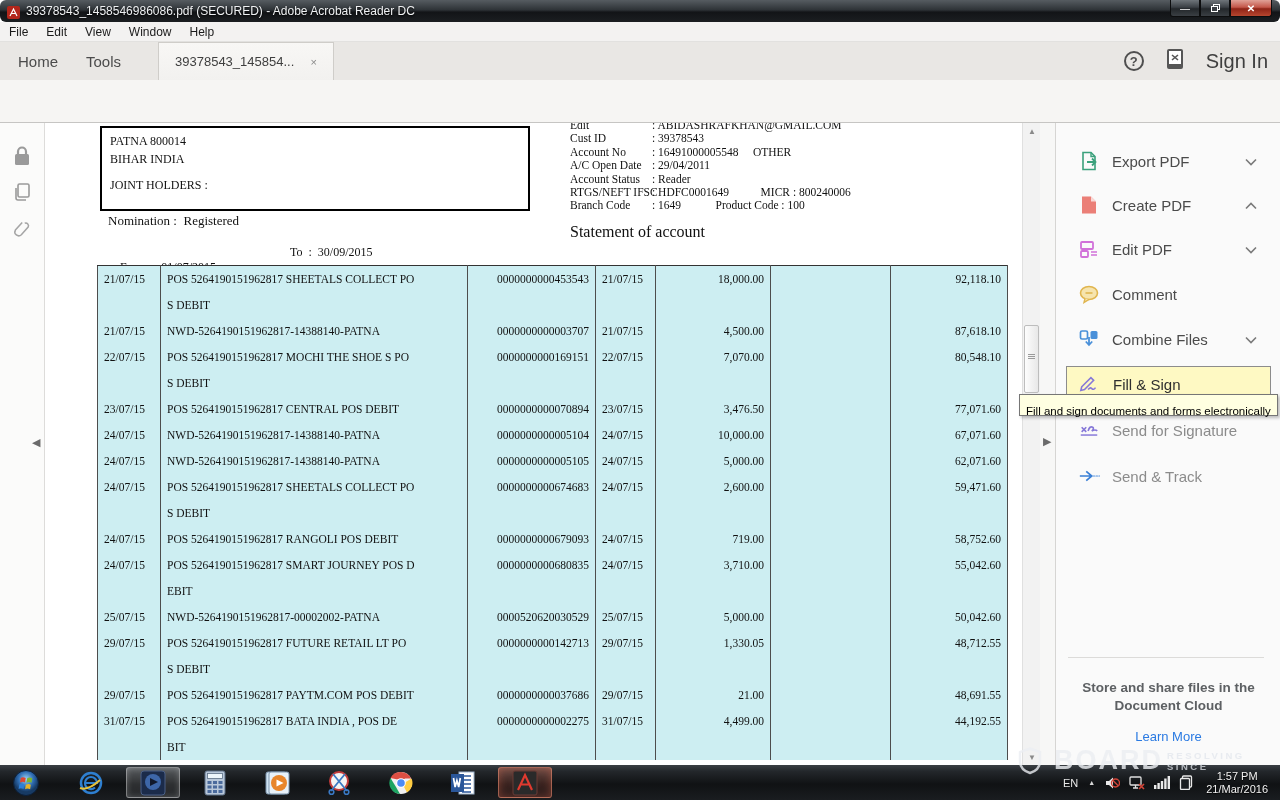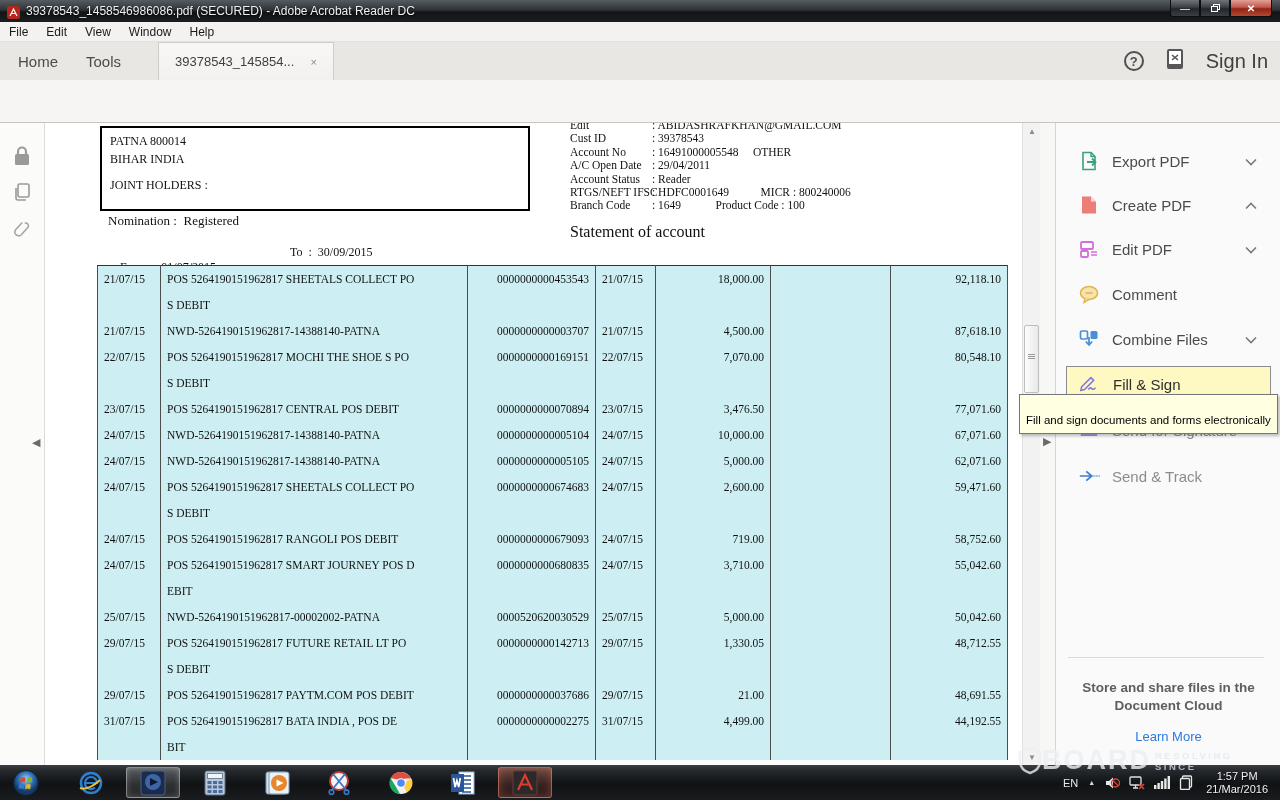--- a/index.html
+++ b/index.html
@@ -2,21 +2,21 @@
 <html style="--table-cyan: #cdeef2; --tooltip-bg: #ffffe1; --link-blue: #2a7ae2; --accent-blue: #1a72c9;"><head>
 <meta charset="utf-8">
 <style>
   * { margin:0; padding:0; box-sizing:border-box; }
   html,body { width:1280px; height:800px; overflow:hidden; }
   body { font-family:"Liberation Sans", sans-serif; position:relative; background:#fff; }
 
   
   .titlebar { position:absolute; left:0; top:0; width:1280px; height:22px;
     background:linear-gradient(#565c61 0%, #2e3337 45%, #121417 55%, #1b1e21 100%);
-    display:flex; align-items:center; }
+    display:flex; align-items:center;border-radius:6px; }
   .titlebar .app-icon { width:13px; height:13px; margin:0 6px 0 7px; position:relative; }
   .titlebar .title-text { color:#eef0f2; font-size:12px; text-shadow:0 1px 2px #000; }
   .win-controls { position:absolute; right:8px; top:0; display:flex; }
   .win-btn { width:30px; height:17px; border:1px solid #0c0d0e; border-top:none;
     background:linear-gradient(#6e7479,#3b4045 45%,#23272a 55%,#3a3f44);
     display:flex; align-items:center; justify-content:center; color:#fff; font-size:10px; }
   .win-btn.min { border-radius:0 0 0 3px; }
   .win-btn.close { width:42px; border-radius:0 0 3px 0;
     background:linear-gradient(#e0a197,#c4574a 45%,#8f2417 55%,#b6462f); font-weight:bold; }
   .restore-glyph { width:9px; height:8px; position:relative; }
@@ -99,21 +99,21 @@
   
   .sidebar { position:absolute; left:1055px; top:123px; width:225px; height:642px; background:#fafafa;
     border-left:1px solid #d6d5d3; }
   .side-item { position:absolute; left:10px; width:205px; height:36px; display:flex; align-items:center; }
   .side-item .s-icon { width:22px; height:22px; margin-left:12px; display:flex; align-items:center; justify-content:center; }
   .side-item .s-label { font-size:15px; color:#4b4b4b; margin-left:12px; flex:1; white-space:nowrap; }
   .side-item .s-chev { margin-right:14px; color:#7a7a7a; }
   .side-item.hovered { border:1px solid #8c8c8c; background:#fef9c3; }
   .side-item.dim .s-label { color:#8b8b8b; }
   .tooltip { position:absolute; left:-37px; top:271px; height:19px; background:var(--tooltip-bg,#ffffe1);
-    border:1px solid #767676; font-size:11.5px; color:#000; padding:19px 6px; white-space:nowrap;
+    border:1px solid #767676; font-size:11.5px; color:#000; padding:10px 6px; white-space:nowrap;
     box-shadow:2px 2px 3px rgba(0,0,0,.25); z-index:30; }
   .side-divider { position:absolute; left:12px; top:534px; width:196px; height:1px; background:#dcdbd9; }
   .promo { position:absolute; left:0; top:556px; width:225px; text-align:center; }
   .promo .promo-text { font-size:13.5px; font-weight:bold; color:#5d6063; line-height:18px; }
   .promo .learn-more { display:inline-block; margin-top:14px; font-size:13px; color:var(--link-blue,#2a7ae2); }
 
   
   .taskbar { position:absolute; left:0; top:765px; width:1280px; height:35px;
     background:linear-gradient(#3a3f44 0%, #23272b 18%, #101214 55%, #1a1d20 100%); z-index:10; }
   .task-btn { position:absolute; top:2px; width:54px; height:31px; border-radius:3px;
@@ -121,21 +121,21 @@
   .task-btn.active { background:linear-gradient(rgba(255,255,255,.22),rgba(255,255,255,.06));
     border:1px solid rgba(255,255,255,.4); box-shadow:inset 0 0 6px rgba(255,255,255,.25); }
   .task-btn.active-red { background:linear-gradient(rgba(255,140,110,.30),rgba(120,30,20,.18));
     border:1px solid rgba(255,150,120,.55); box-shadow:inset 0 0 8px rgba(255,120,90,.35); }
   .tray { position:absolute; right:0; top:0; height:35px; display:flex; align-items:center; z-index:12; }
   .tray-lang { color:#e8e8e8; font-size:11px; margin-right:10px; }
   .tray-caret { color:#d8d8d8; font-size:7px; margin-right:10px; }
   .tray-ico { margin-right:9px; display:flex; align-items:center; }
   .clock { text-align:center; color:#f2f2f2; font-size:11px; line-height:13px; margin:0 12px 0 4px; text-shadow:0 1px 1px #000; }
   .watermark { position:absolute; left:1018px; top:745px; display:flex; align-items:center; z-index:11; pointer-events:none; }
-  .wm-brand { font-size:27px; font-weight:bold; letter-spacing:2px; color:rgba(235,238,242,.82); margin-left:0; }
+  .wm-brand { font-size:27px; font-weight:bold; letter-spacing:2px; color:rgba(235,238,242,.82); margin-left:12px; }
   .wm-sub { margin-left:4px; color:rgba(225,230,236,.75); font-size:9.5px; letter-spacing:2.5px; line-height:11px; font-weight:bold; }
 </style>
 </head>
 <body>
 
 <div class="titlebar">
   <span class="app-icon">
     <svg width="13" height="13">
         <rect width="13" height="13" rx="2" fill="#b3261b"></rect>
         <path d="M3 10 L6.5 3 L10 10 M4.7 7.5 H8.3" stroke="#fff" stroke-width="1.2" fill="none"></path>

